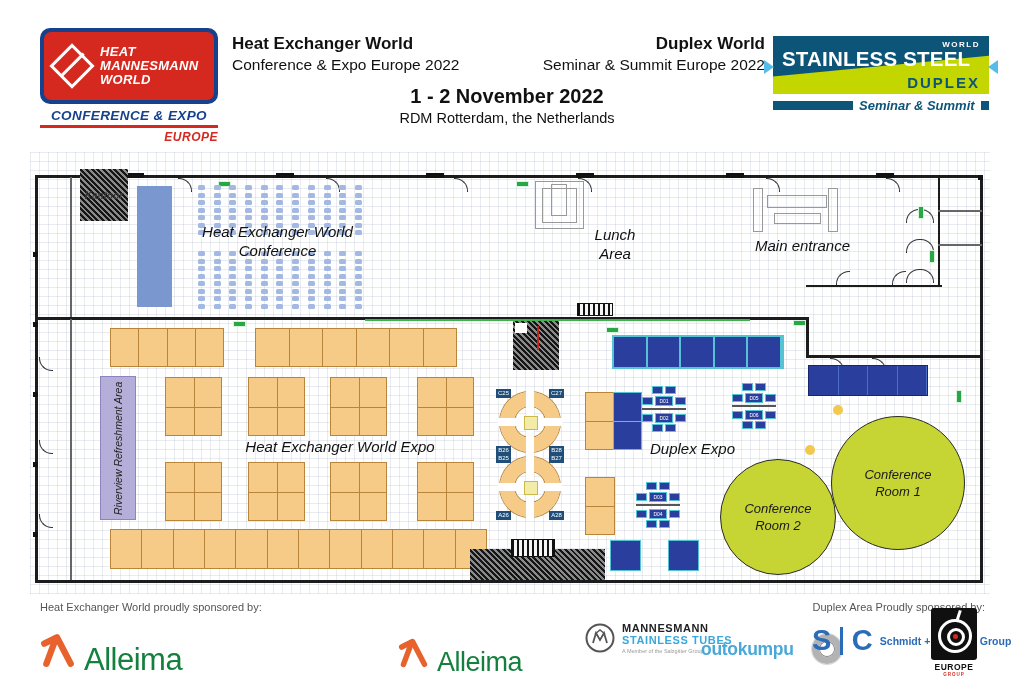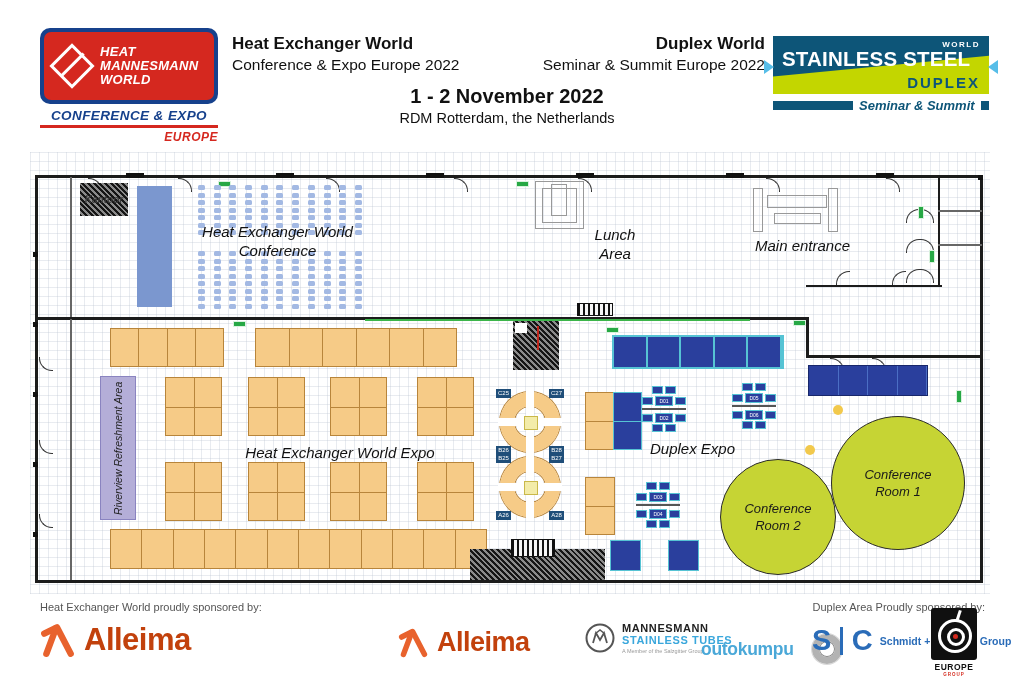--- a/index.html
+++ b/index.html
@@ -87,21 +87,21 @@
   .dx-row{display:flex;gap:2px;align-items:center;}
   .dx-sq{width:9px;height:6px;background:#2a3f9d;border:1px solid #56c3d4;}
   .dx-lab{min-width:16px;height:8px;background:#2a3f9d;border:1px solid #56c3d4;color:#fff;font-size:5px;line-height:8px;text-align:center;}
   .dx-div{width:44px;height:2px;background:#555;margin:1px 0;}
   .roomc{position:absolute;border-radius:50%;background:#c6d434;border:1.5px solid #2b2b2b;display:flex;flex-direction:column;
          align-items:center;justify-content:center;font-style:italic;font-size:13px;line-height:17px;color:#1a1a1a;}
   .ydot{position:absolute;width:10px;height:10px;border-radius:50%;background:#f2c94c;}
   
   .cap{position:absolute;font-size:11px;color:#555;}
   .alleima{position:absolute;display:flex;align-items:center;gap:8px;}
-  .alleima .name{font-weight:700;color:#c2410c;letter-spacing:-.5px;}
+  .alleima .name{font-weight:400;color:#15803d;letter-spacing:-.5px;margin-top:20px;}
   .mann{position:absolute;display:flex;align-items:center;gap:6px;}
   .mann .n1{font-weight:800;font-size:11px;color:#222;letter-spacing:.6px;line-height:12px;}
   .mann .n2{font-weight:700;font-size:11px;color:#3aa7dc;letter-spacing:.6px;line-height:12px;}
   .mann .n3{font-size:5.5px;color:#999;margin-top:2px;}
   .outo{position:absolute;display:flex;align-items:center;gap:18px;}
   .outo .name{font-size:17.5px;font-weight:600;color:#4aa8d8;letter-spacing:-.3px;}
   .ring{width:16px;height:16px;border-radius:50%;border:7px solid #b3b3b3;box-shadow:inset 0 0 0 1px #888,0 0 0 1px #d9d9d9;}
   .sclogo{position:absolute;display:flex;align-items:center;gap:7px;}
   .sc-letters{display:flex;align-items:center;font-weight:900;font-size:29px;color:#2a6cb8;line-height:29px;}
   .sc-bar{width:2.5px;height:28px;background:#2a6cb8;margin:0 2px;}
@@ -215,21 +215,21 @@
 
     <div class="xs" style="left:188px;top:29px;width:13px;height:6px"></div>
     <div class="xs" style="left:486px;top:29px;width:13px;height:6px"></div>
     <div class="xs" style="left:203px;top:169px;width:13px;height:6px"></div>
     <div class="xs" style="left:576px;top:175px;width:13px;height:6px"></div>
     <div class="xs" style="left:763px;top:168px;width:13px;height:6px"></div>
     <div class="xs" style="left:888px;top:54px;width:6px;height:13px"></div>
     <div class="xs" style="left:899px;top:98px;width:6px;height:13px"></div>
     <div class="xs" style="left:926px;top:238px;width:6px;height:13px"></div>
 
-    <div class="hatch" style="left:50px;top:31px;width:48px;height:33px">
+    <div class="hatch" style="left:50px;top:17px;width:48px;height:52px">
       <div class="kantoor-label">Kantoor</div>
     </div>
     <div class="stage" style="left:107px;top:34px;width:35px;height:121px"></div>
     <div class="seat-grid" style="left: 168px; top: 33px; width: 164px; height: 50px; grid-template-columns: repeat(11, 7px);">
         <span class="seat"></span>
         <span class="seat"></span>
         <span class="seat"></span>
         <span class="seat"></span>
         <span class="seat"></span>
         <span class="seat"></span>
@@ -443,21 +443,21 @@
         <div class="cell"></div>
         <div class="cell"></div>
         <div class="cell"></div>
         <div class="cell"></div>
         <div class="cell"></div>
         <div class="cell"></div>
         <div class="cell"></div>
         <div class="cell"></div>
         <div class="cell"></div>
       </div>
-    <div class="plabel" style="left:205px;top:291px;width:210px">Heat Exchanger World Expo</div>
+    <div class="plabel" style="left:205px;top:285px;width:210px">Heat Exchanger World Expo</div>
 
     <div class="hatch" style="left:483px;top:169px;width:46px;height:49px">
       <div style="position:absolute;left:2px;top:2px;width:12px;height:10px;background:#fff"></div>
       <div style="position:absolute;left:24px;top:5px;width:2px;height:24px;background:#c0261c"></div>
     </div>
     <div class="stairs" style="left:547px;top:151px;width:34px;height:11px"></div>
     <div class="hatch" style="left:440px;top:397px;width:135px;height:31px"></div>
     <div class="stairs" style="left:481px;top:387px;width:42px;height:16px"></div>
 
     <div class="rt" style="left:469px;top:239px">

